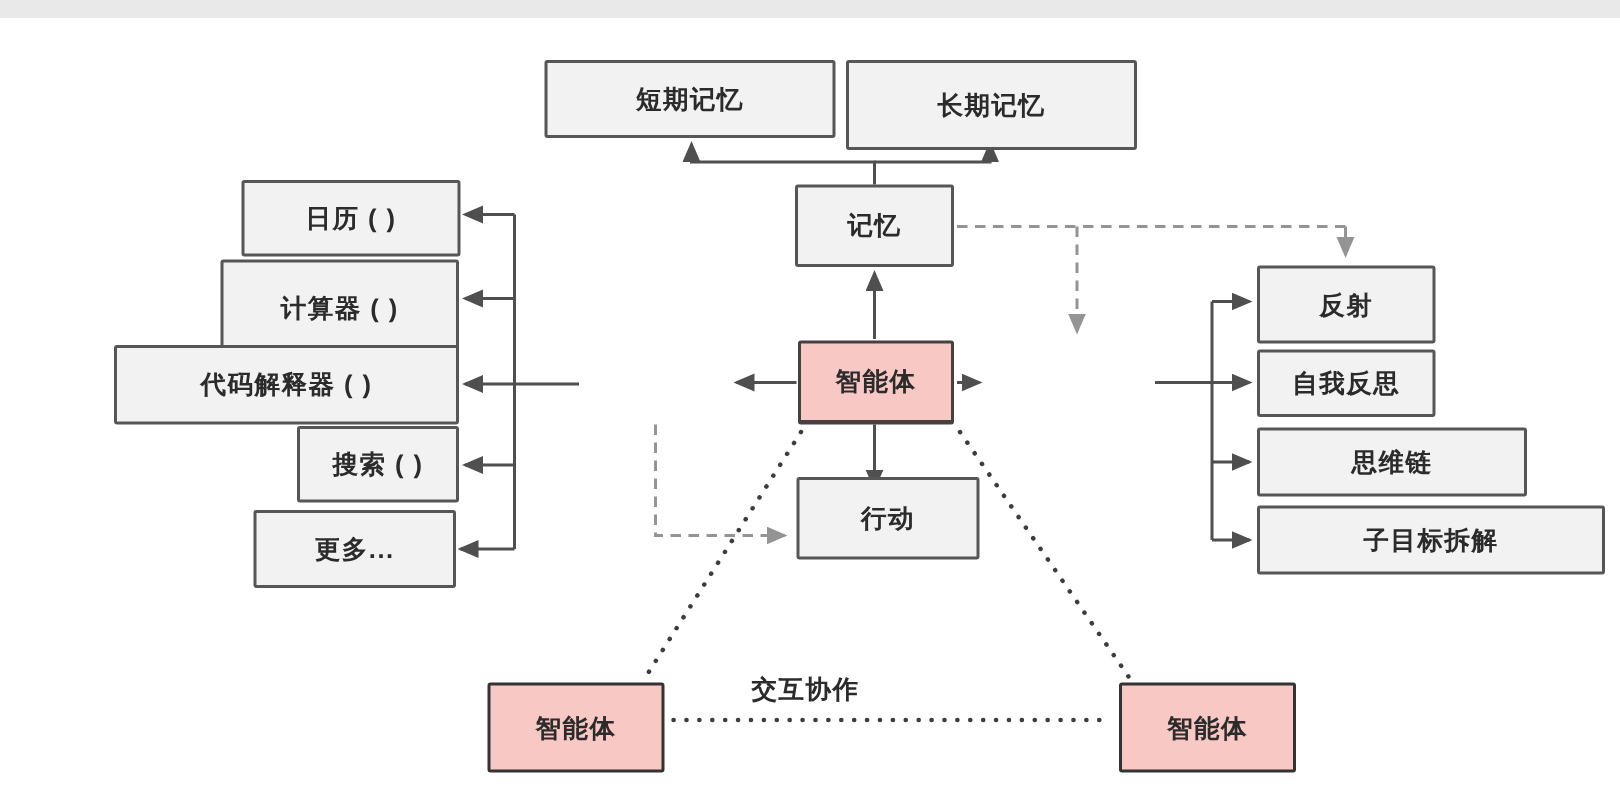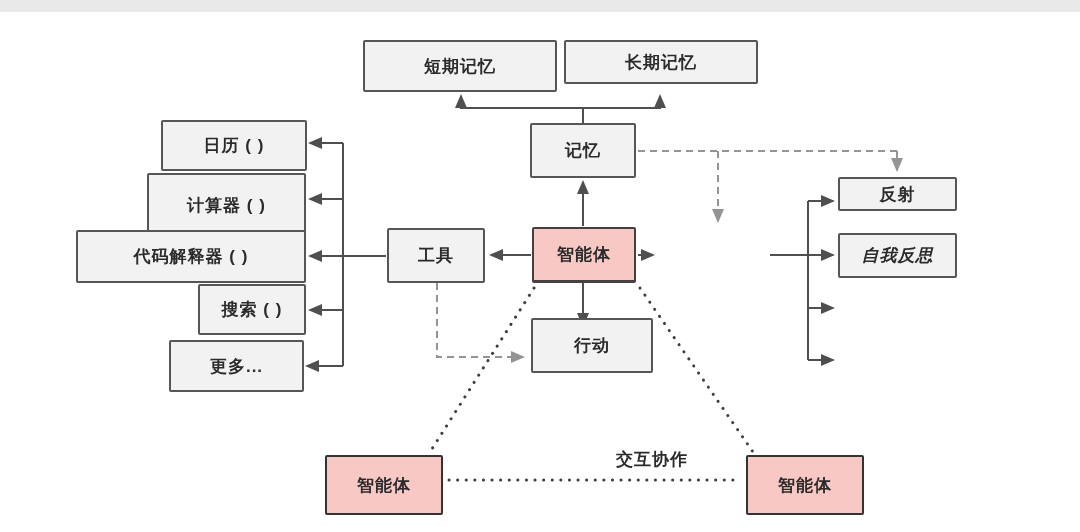--- a/index.html
+++ b/index.html
@@ -25,39 +25,39 @@
     display:flex;align-items:center;justify-content:center;
     background:var(--node-fill);border:2px solid var(--node-border);
     border-radius:2px;
     font-size:17px;font-weight:700;color:var(--text);
     letter-spacing:1px;white-space:nowrap;z-index:2;
   }
   .agent{
     background:var(--agent-fill);border:2px solid var(--agent-border);
   }
   .n-short{left:363px;top:28px;width:194px;height:52px;}
-  .n-long{left:564px;top:28px;width:194px;height:44px;}
+  .n-long{left:564px;top:28px;width:194px;height:60px;}
   .n-memory{left:530px;top:111px;width:106px;height:55px;}
   .n-calendar{left:161px;top:108px;width:146px;height:51px;}
   .n-calculator{left:147px;top:161px;width:159px;height:64px;}
   .n-code{left:76px;top:218px;width:230px;height:53px;text-align:right;}
   .n-search{left:198px;top:272px;width:108px;height:51px;}
   .n-more{left:169px;top:328px;width:135px;height:52px;}
   .n-tools{left:387px;top:216px;width:98px;height:55px;}
   .n-agent{left:532px;top:215px;width:104px;height:56px;border-bottom-width:3px;}
   .n-planning{left:658px;top:216px;width:112px;height:55px;}
   .n-action{left:531px;top:306px;width:122px;height:55px;}
-  .n-reflect{left:838px;top:165px;width:119px;height:34px;}
-  .n-selfreflect{left:838px;top:221px;width:119px;height:45px;font-style:italic;}
+  .n-reflect{left:838px;top:165px;width:119px;height:52px;}
+  .n-selfreflect{left:838px;top:221px;width:119px;height:45px;}
   .n-cot{left:838px;top:273px;width:180px;height:46px;}
   .n-subgoal{left:838px;top:325px;width:232px;height:46px;}
   .n-agent-left{left:325px;top:443px;width:118px;height:60px;border-color:#333;}
   .n-agent-right{left:746px;top:443px;width:118px;height:60px;border-color:#333;}
   .edge-label{
-    position:absolute;left:528px;top:436px;width:160px;text-align:right;
+    position:absolute;left:501px;top:436px;width:160px;text-align:left;
     font-size:17px;font-weight:700;color:var(--text);letter-spacing:1px;z-index:2;
   }
   .l-solid{stroke:var(--solid-line);stroke-width:2;fill:none;}
   .l-dash{stroke:var(--dashed-line);stroke-width:2;fill:none;stroke-dasharray:7 5;}
   .l-dot{stroke:var(--dotted-line);stroke-width:3;fill:none;stroke-dasharray:0.1 8.5;stroke-linecap:round;}
   .m-solid{fill:var(--solid-line);}
   .m-dash{fill:var(--dashed-line);}
 </style>
 </head>
 <body>
@@ -113,24 +113,25 @@
   <div class="node n-short">短期记忆</div>
   <div class="node n-long">长期记忆</div>
   <div class="node n-memory">记忆</div>
 
   <div class="node n-calendar">日历 ( )</div>
   <div class="node n-calculator">计算器 ( )</div>
   <div class="node n-code">代码解释器 ( )</div>
   <div class="node n-more">更多...</div>
   <div class="node n-search">搜索 ( )</div>
 
-  <div class="node n-tools">工具</div>
   <div class="node agent n-agent">智能体</div>
   <div class="node n-action">行动</div>
 
   <div class="node n-reflect">反射</div>
   <div class="node n-selfreflect">自我反思</div>
+  <div class="node n-cot">思维链</div>
+  <div class="node n-subgoal">子目标拆解</div>
 
   <div class="node agent n-agent-left">智能体</div>
   <div class="node agent n-agent-right">智能体</div>
 
   <div class="edge-label">交互协作</div>
 </div>
 
 </body></html>

